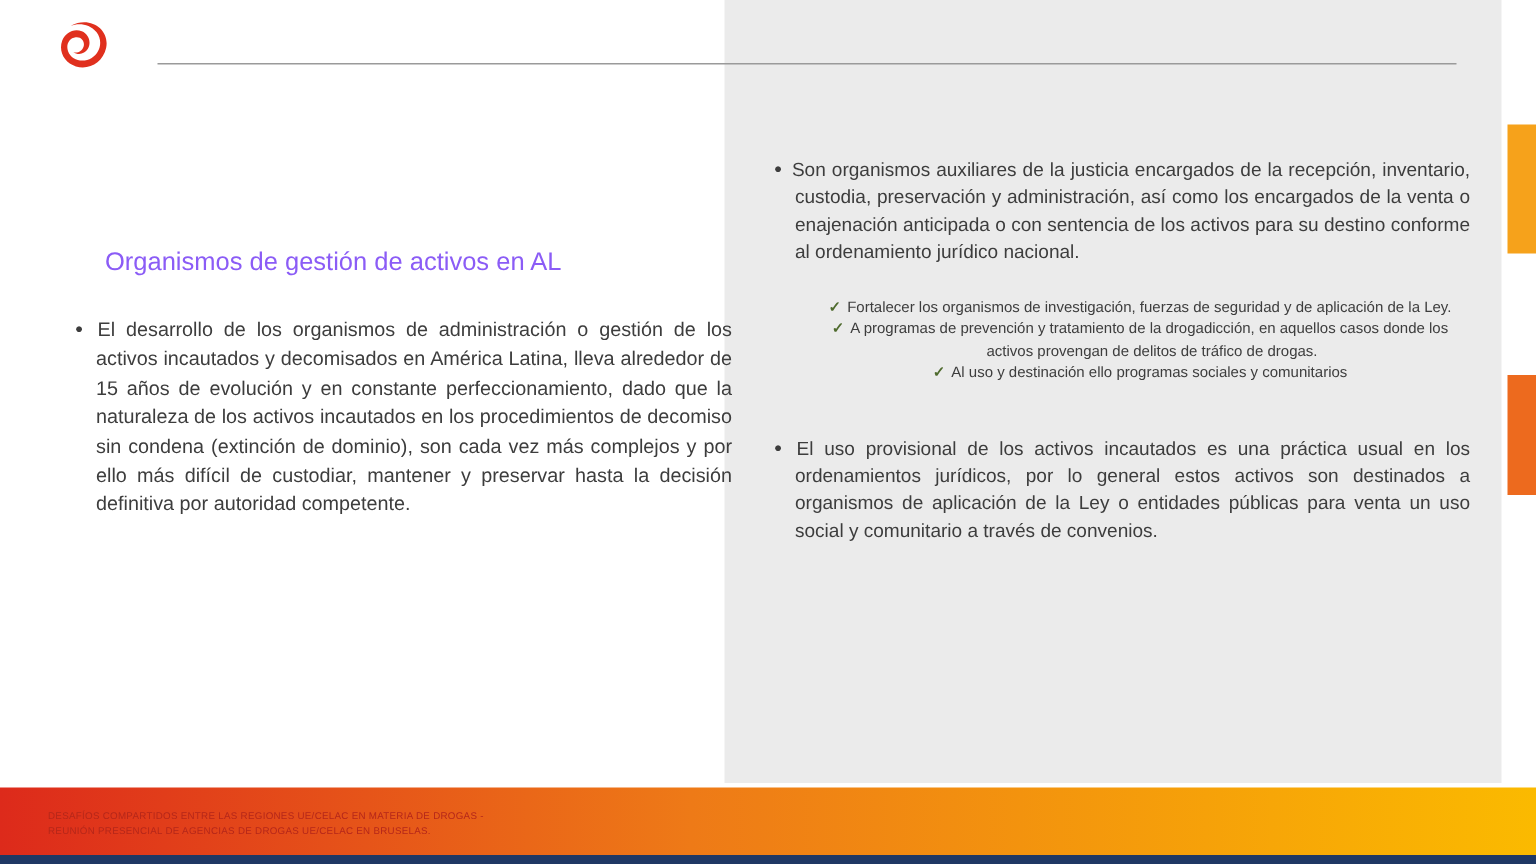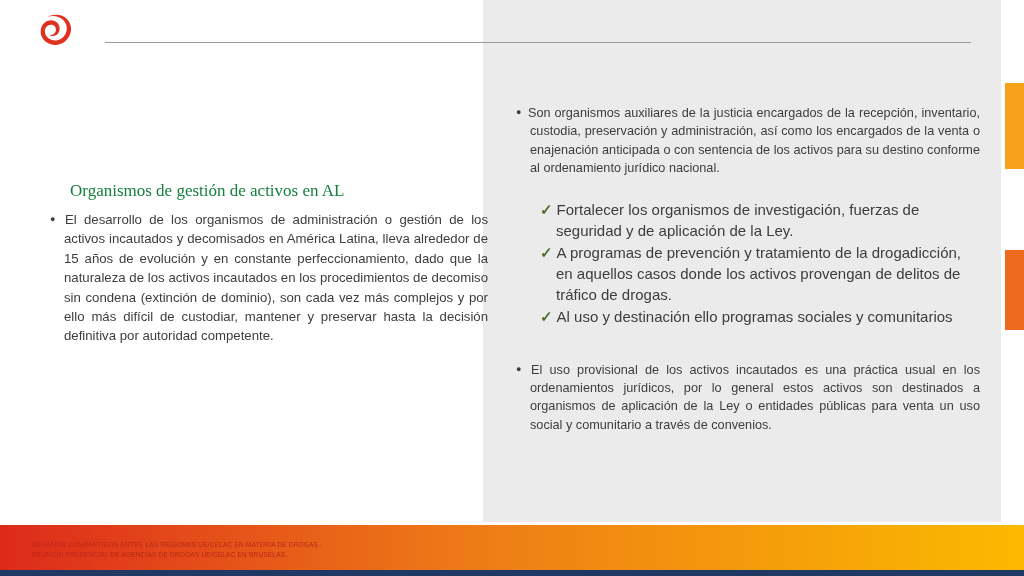--- a/index.html
+++ b/index.html
@@ -10,37 +10,37 @@
   .gray-panel{position:absolute;left:483px;top:0;width:518px;height:522px;background:#ebebeb;}
   .accent-bar{position:absolute;left:1005px;width:19px;}
   .accent-top{top:83px;height:86px;background:#f6a21b;}
   .accent-mid{top:250px;height:80px;background:#ed6a1e;}
   .bottom-gradient{position:absolute;left:0;top:525px;width:1024px;height:45px;
     background:linear-gradient(90deg,#dd2a1b 0%,#ee7a17 45%,#fbba00 100%);}
   .bottom-navy{position:absolute;left:0;top:570px;width:1024px;height:6px;background:#1f3864;}
   .top-line{position:absolute;left:105px;top:42px;width:866px;height:1px;background:#9a9a9a;}
   .logo{position:absolute;left:34px;top:11px;width:42px;height:42px;}
   .title{
-    position:absolute;left:70px;top:180px;width:410px;
-    color:#15803d;font-size:17px;line-height:1.25;font-family:Liberation Serif, serif;
+    position:absolute;left:70px;top:164px;width:410px;
+    color:#8b5cf6;font-size:17px;line-height:1.25;
   }
   .left-para{
     position:absolute;left:50px;top:210px;width:424px;
     font-size:13.2px;line-height:1.47;text-align:justify;
     padding-left:14px;text-indent:-14px;color:#3d3d3d;
   }
   .right-content{position:absolute;left:516px;top:104px;width:464px;}
   .r-para{
     font-size:12.7px;line-height:1.44;text-align:justify;
     padding-left:14px;text-indent:-14px;color:#3d3d3d;
   }
   .bullet-dot{font-size:9px;vertical-align:2px;padding-right:6px;color:#3d3d3d;}
   .check-list{margin-top:22px;padding-left:24px;}
   .check-item{
-    font-size:15px;line-height:1.42;text-align:left;
+    font-size:10px;line-height:1.42;text-align:center;
     padding-left:16px;text-indent:-16px;color:#3d3d3d;
   }
   .check-glyph{color:#4f6b2e;font-weight:bold;padding-right:4px;}
   .r-para.second{margin-top:34px;}
   .footer{
     position:absolute;left:32px;top:540px;width:420px;
     font-size:6.5px;line-height:1.55;color:#b5271a;letter-spacing:.2px;
   }
 </style>
 </head>

